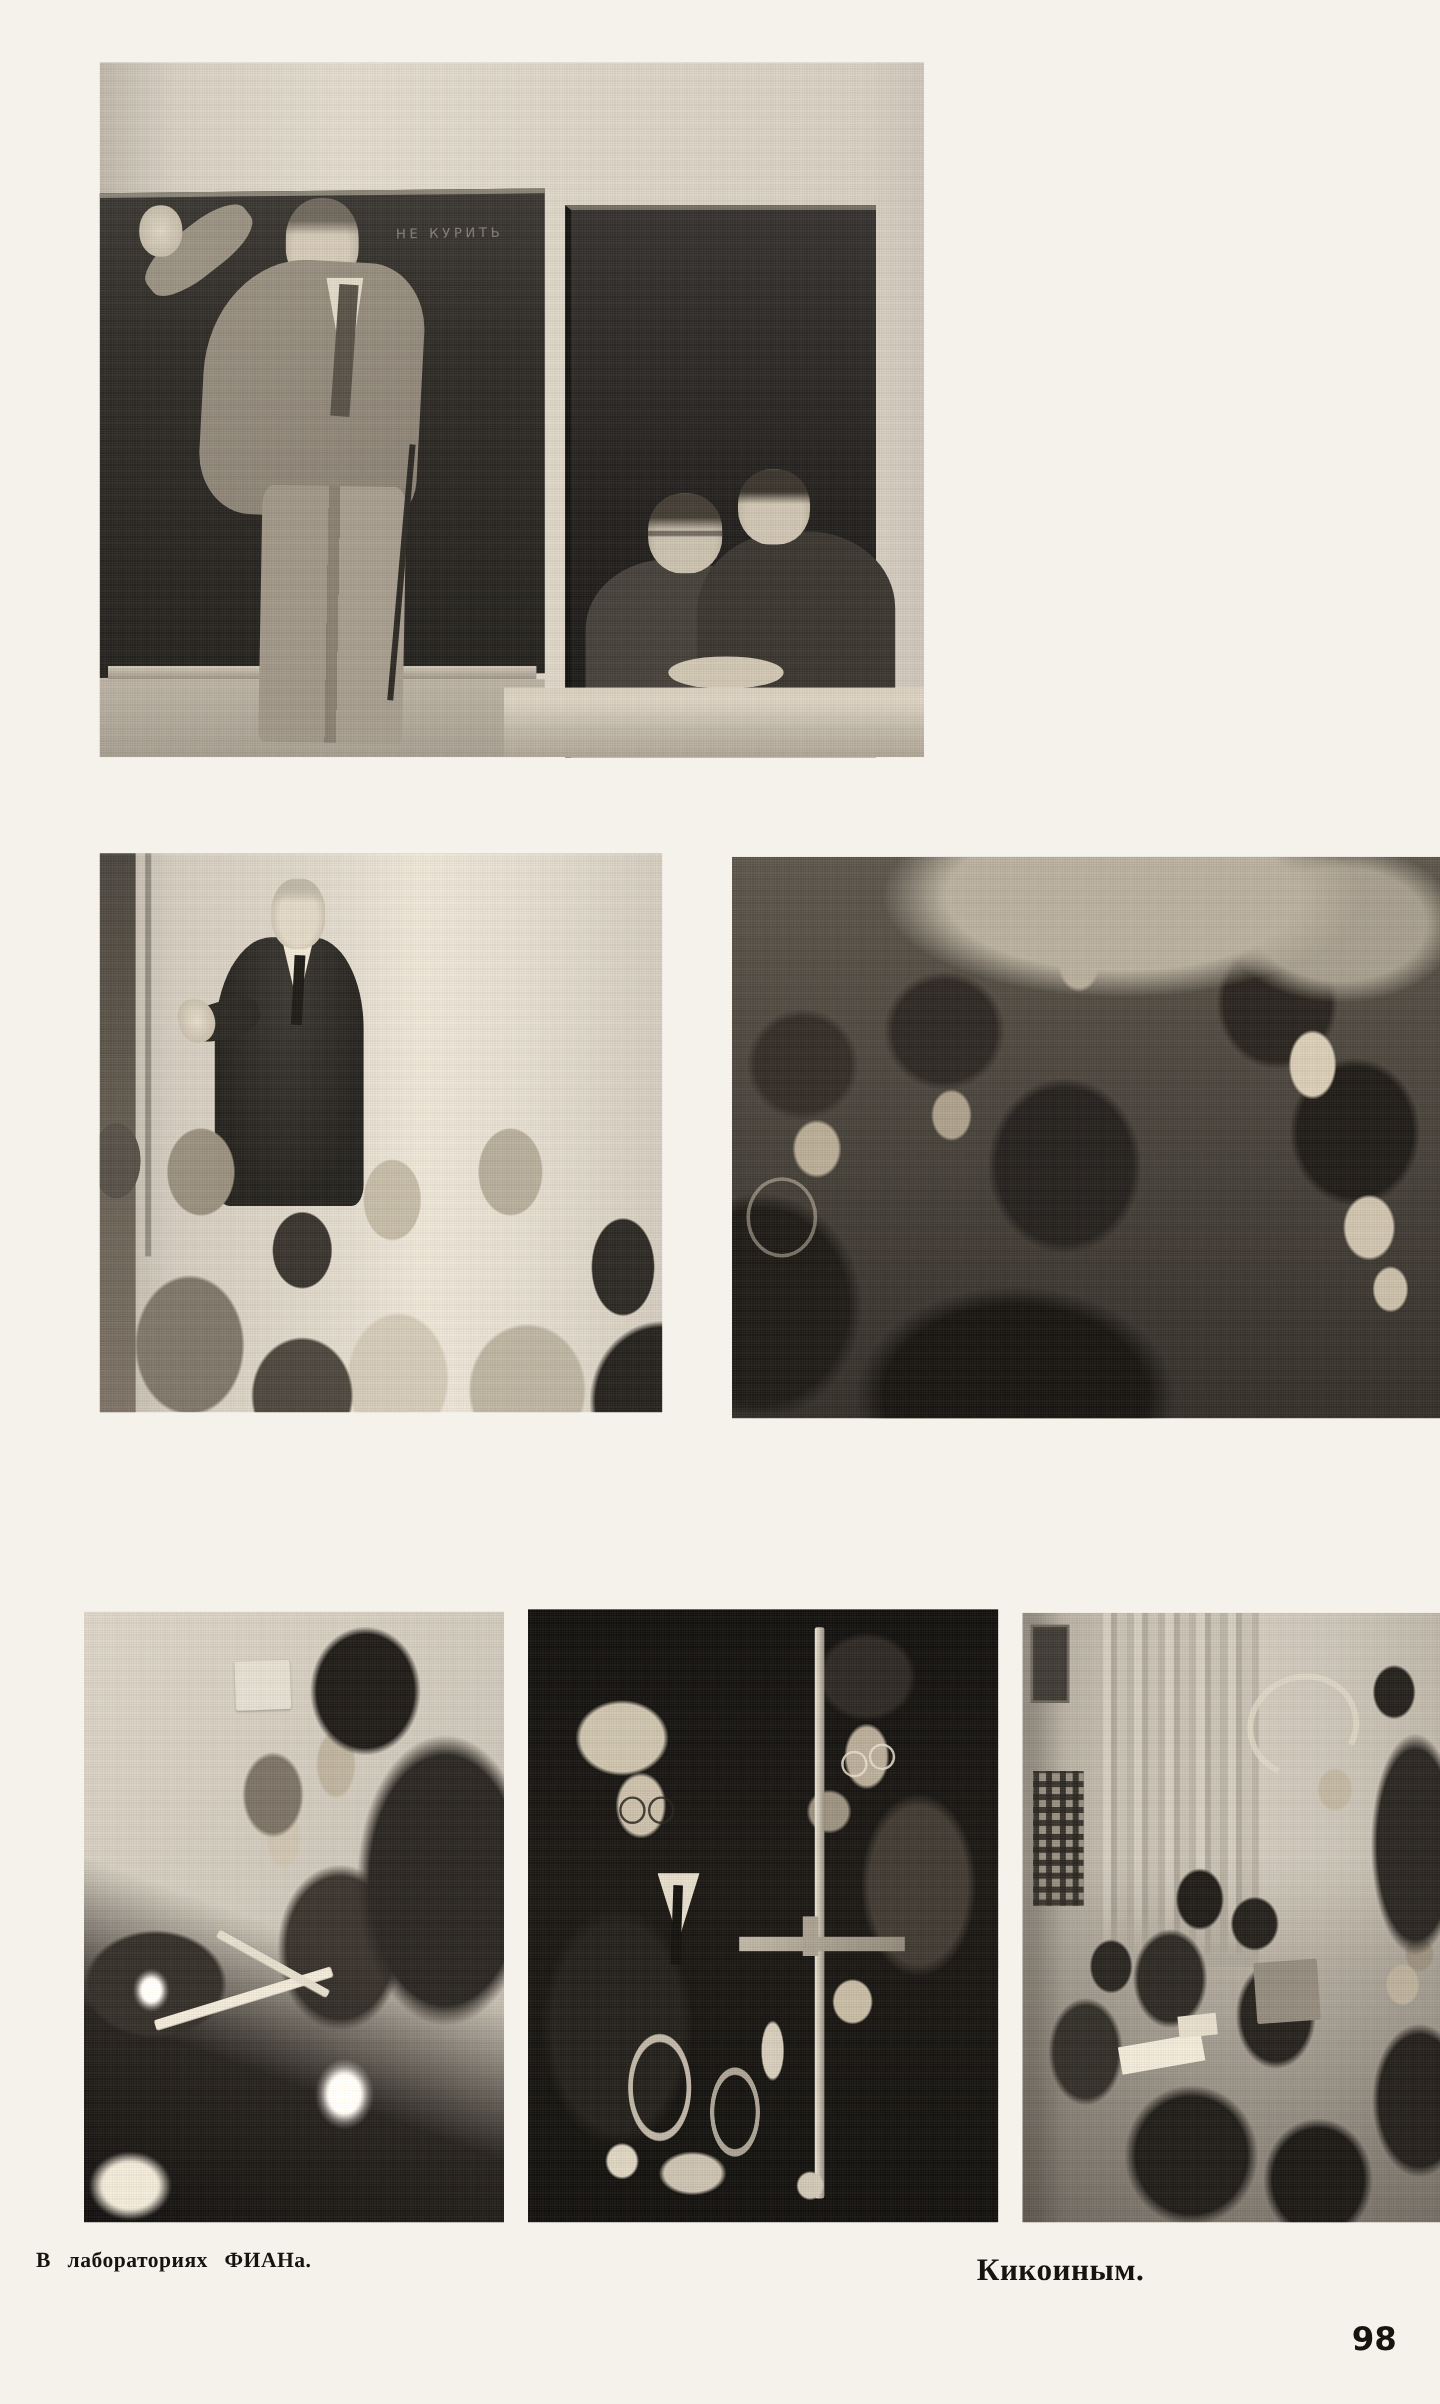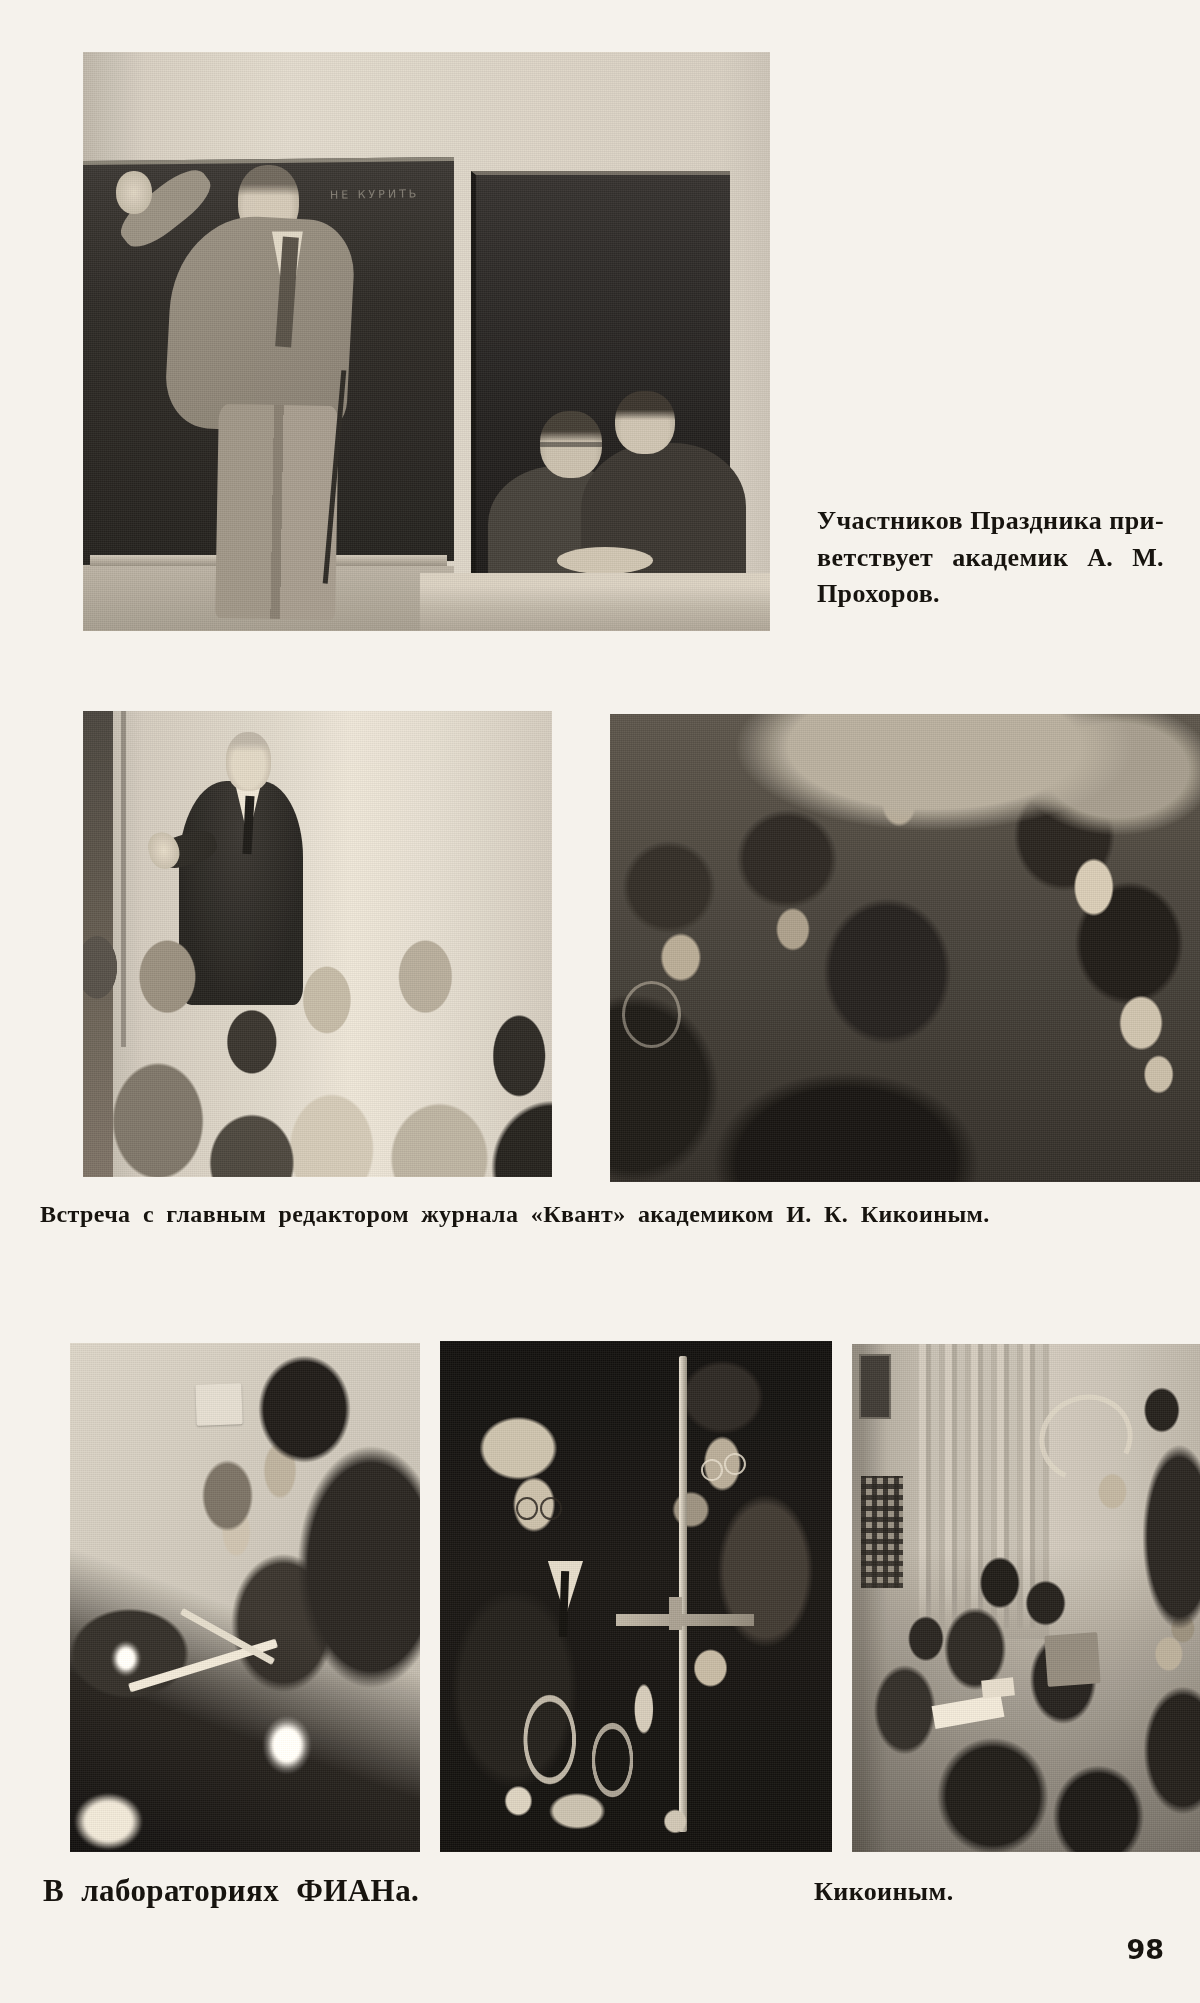--- a/index.html
+++ b/index.html
@@ -187,21 +187,21 @@
      linear-gradient(180deg,rgba(0,0,0,0) 0 40%,rgba(90,84,76,.25) 58%,rgba(40,36,31,.5) 100%);}
   .br-chair{left:55%;top:57%;width:15%;height:10%;background:#90897f;border-radius:2px;transform:rotate(-4deg);}
   .br-paper{left:23%;top:70%;width:20%;height:4.5%;background:#e9e4da;transform:rotate(-10deg);}
   .br-paper2{left:37%;top:66%;width:9%;height:3.5%;background:#ded8cd;transform:rotate(-6deg);}
 
   
   .caption{position:absolute;font-weight:700;color:#17140f;letter-spacing:.4px;}
   .cap-top{left:817px;top:503px;width:347px;font-size:26px;line-height:36.5px;}
   .cap-top .just{text-align:justify;text-align-last:justify;}
   .cap-mid{left:40px;top:1201px;width:1000px;font-size:24px;word-spacing:6px;white-space:nowrap;}
-  .cap-fian{left:43px;top:1873px;font-size:31px;word-spacing:9px;}
+  .cap-fian{left:30px;top:1873px;font-size:18px;word-spacing:9px;}
   .cap-kuluary{left:814px;top:1877px;font-size:26px;}
   .page-number{position:absolute;left:1098px;top:1934px;width:66px;text-align:right;
      font-family:"DejaVu Sans","Liberation Sans",sans-serif;font-weight:700;font-size:27px;color:#17140f;}
 </style>
 </head>
 <body>
 
 <div class="page">
 
   <figure class="photo p-top">
@@ -220,45 +220,39 @@
     <div class="pt-legs"></div>
     <div class="pt-stick"></div>
     <div class="pt-body2"></div>
     <div class="pt-head2"></div>
     <div class="pt-body3"></div>
     <div class="pt-head3"></div>
     <div class="pt-hands"></div>
     <div class="pt-table"></div>
   </figure>
 
-  <div class="caption cap-top">
-    <div class="just">Участников Праздника при-</div>
-    <div class="just">ветствует академик А. М.</div>
-    <div>Прохоров.</div>
-  </div>
 
   <figure class="photo p-midl">
     <div class="ml-wall"></div>
     <div class="ml-strip"></div>
     <div class="ml-strip2"></div>
     <div class="ml-body"></div>
     <div class="ml-shirt"></div>
     <div class="ml-tie"></div>
     <div class="ml-head"></div>
     <div class="ml-arm"></div>
     <div class="ml-hand"></div>
     <div class="ml-aud"></div>
   </figure>
 
   <figure class="photo p-midr">
     <div class="mr-bg"></div>
     <div class="mr-emblem"></div>
   </figure>
 
-  <div class="caption cap-mid">Встреча с главным редактором журнала «Квант» академиком И. К. Кикоиным.</div>
 
   <figure class="photo p-botl">
     <div class="bl-wall"></div>
     <div class="bl-plate"></div>
     <div class="bl-fig"></div>
     <div class="bl-machine"></div>
     <div class="bl-rod1"></div>
     <div class="bl-rod2"></div>
     <div class="bl-glare"></div>
   </figure>

